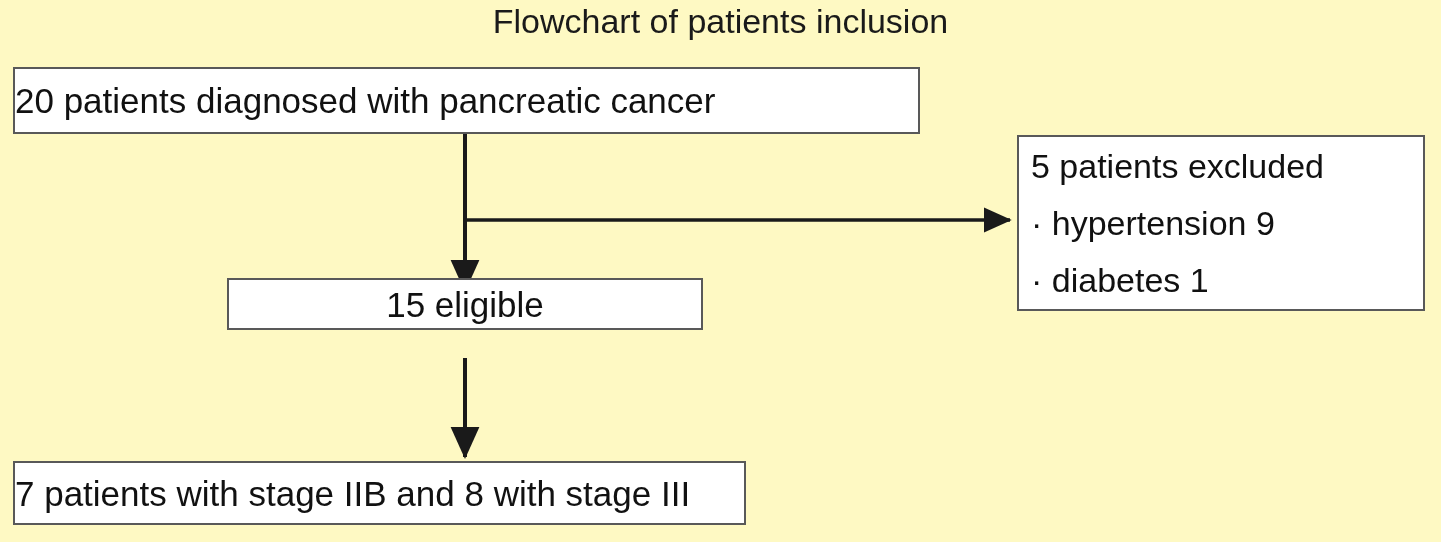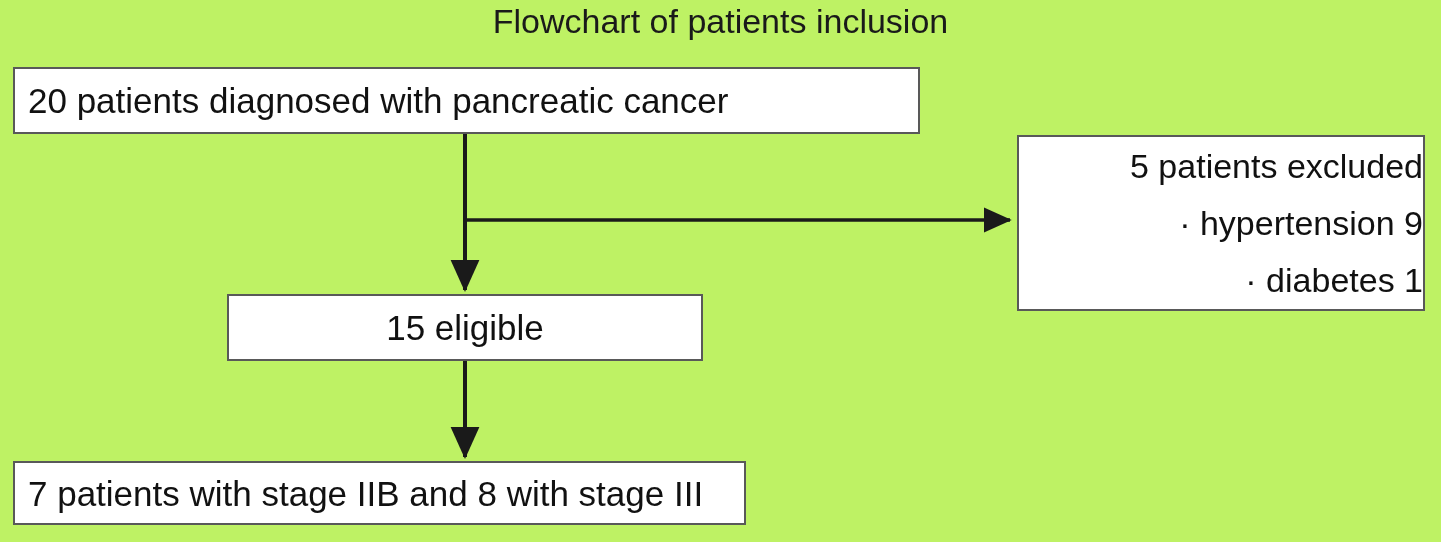--- a/index.html
+++ b/index.html
@@ -4,21 +4,21 @@
 <style>
   html, body {
     margin: 0;
     padding: 0;
     background: #ffffff;
   }
   #canvas {
     position: relative;
     width: 1441px;
     height: 542px;
-    background: #bef264;
+    background: #fef9c3;
     font-family: "Liberation Sans", sans-serif;
     overflow: hidden;
   }
   .title {
     position: absolute;
     left: 0;
     top: 2px;
     width: 1441px;
     text-align: center;
     font-size: 34px;
@@ -30,21 +30,20 @@
     position: absolute;
     box-sizing: border-box;
     border: 2px solid #595959;
     background: #ffffff;
     display: flex;
     flex-direction: column;
     justify-content: center;
     color: #111111;
   }
   .box.pad-left {
-    padding-left: 13px;
     align-items: flex-start;
   }
   .box.center {
     align-items: center;
   }
   .box-line {
     font-size: 35px;
     line-height: 1.0;
     white-space: nowrap;
   }
@@ -52,34 +51,34 @@
     left: 13px;
     top: 67px;
     width: 907px;
     height: 67px;
   }
   #box-excluded {
     left: 1017px;
     top: 135px;
     width: 408px;
     height: 176px;
-    padding-left: 18px;
+    padding-left: 12px;
     padding-top: 2px;
     justify-content: space-around;
-    align-items: flex-end;
+    align-items: flex-start;
   }
   #box-excluded .box-line {
     font-size: 34px;
     line-height: 1.05;
   }
   #box-eligible {
     left: 227px;
-    top: 294px;
+    top: 278px;
     width: 476px;
-    height: 67px;
+    height: 52px;
   }
   #box-stages {
     left: 13px;
     top: 461px;
     width: 733px;
     height: 64px;
   }
   .connector-svg {
     position: absolute;
     left: 0;

